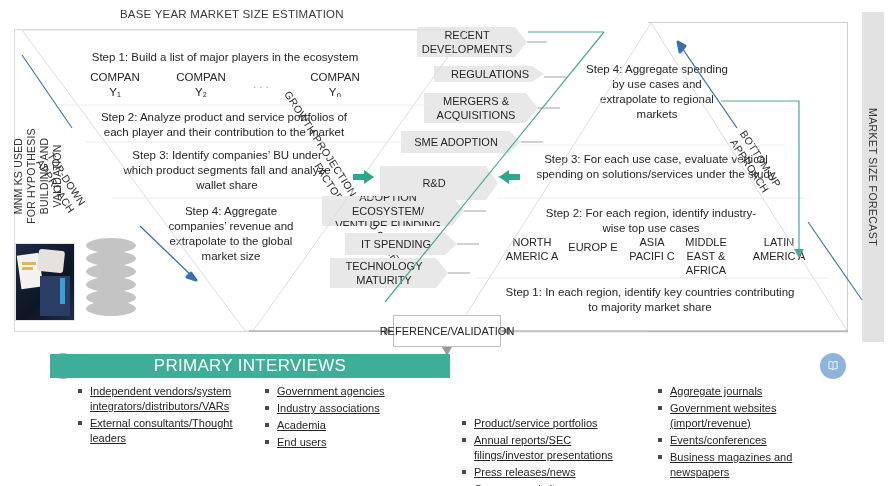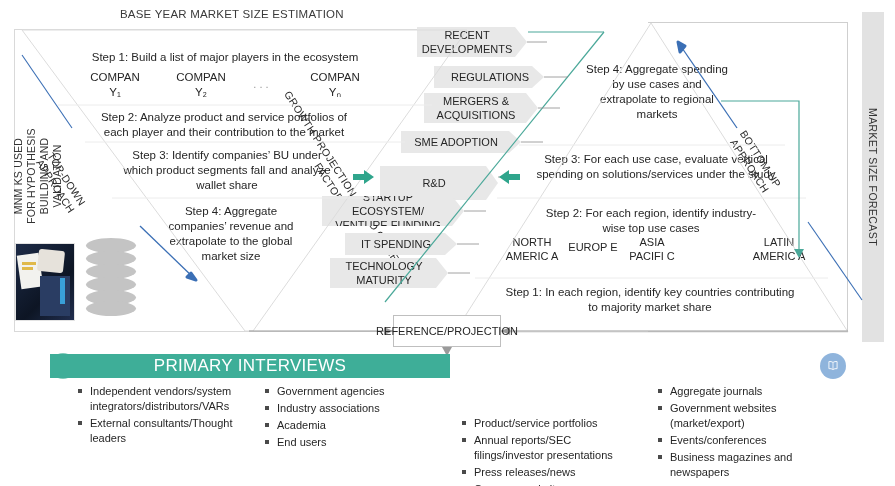--- a/index.html
+++ b/index.html
@@ -221,20 +221,21 @@
     position: absolute;
     font-size: 11px;
     line-height: 15px;
     color: #262626;
   }
   .bullets li {
     list-style: none;
     position: relative;
     padding-left: 12px;
     margin-bottom: 2px;
+    text-decoration: underline;
   }
   .bullets li::before {
     content: "";
     position: absolute;
     left: 0; top: 5px;
     width: 4px; height: 4px;
     background: #4a4a4a;
   }
   .bullets ul { margin: 0; padding: 0; }
 
@@ -308,51 +309,52 @@
     <div class="ph" style="left:0;top:0;width:60px;height:78px;background:linear-gradient(135deg,#1d2b47 0%,#0d1524 60%,#223052 100%);"></div>
     <div class="ph" style="left:3px;top:10px;width:22px;height:34px;background:#f2f2ee;transform:rotate(-8deg);"></div>
     <div class="ph" style="left:6px;top:18px;width:14px;height:3px;background:#e0b94a;"></div>
     <div class="ph" style="left:6px;top:23px;width:11px;height:3px;background:#e0b94a;"></div>
     <div class="ph" style="left:22px;top:6px;width:26px;height:22px;background:#e6e2db;border-radius:3px;transform:rotate(6deg);"></div>
     <div class="ph" style="left:24px;top:32px;width:30px;height:40px;background:#2a3d63;"></div>
     <div class="ph" style="left:44px;top:34px;width:5px;height:26px;background:#39a0d8;"></div>
   </div>
 
   <div class="abs chev" style="left:417px; top:27px; width:110px; height:30px;">RECENT DEVELOPMENTS</div>
-  <div class="abs chev" style="left:434px; top:66px; width:110px; height:22px;padding-left:20px;">REGULATIONS</div>
+  <div class="abs chev" style="left:434px; top:66px; width:110px; height:16px;padding-left:20px;">REGULATIONS</div>
   <div class="abs chev" style="left:424px; top:93px; width:114px; height:30px;">MERGERS &amp; ACQUISITIONS</div>
   <div class="abs chev" style="left:401px; top:131px; width:120px; height:22px;">SME ADOPTION</div>
   <div class="abs chev" style="left:380px; top:166px; width:118px; height:34px;">R&amp;D</div>
-  <div class="abs chev" style="left:322px; top:196px; width:142px; height:30px;">STARTUP ECOSYSTEM/ VENTURE FUNDING</div>
+  <div class="abs chev" style="left:322px; top:196px; width:142px; height:30px;">ADOPTION ECOSYSTEM/ VENTURE FUNDING</div>
   <div class="abs chev" style="left:345px; top:233px; width:112px; height:22px;">IT SPENDING</div>
   <div class="abs chev" style="left:330px; top:258px; width:118px; height:30px;">TECHNOLOGY MATURITY</div>
 
   <div class="abs" id="right-frame"></div>
 
   <div class="abs pyr-row" style="left:584px; top:62px; width:146px;">Step 4: Aggregate spending by use cases and extrapolate to regional markets</div>
   <div class="abs pyr-row" style="left:528px; top:152px; width:256px;">Step 3: For each use case, evaluate vertical spending on solutions/services under the study</div>
   <div class="abs pyr-row" style="left:540px; top:206px; width:222px;">Step 2: For each region, identify industry-wise top use cases</div>
 
   <div class="region" style="left:502px; top:235px;">NORTH AMERIC A</div>
   <div class="region" style="left:563px; top:240px;">EUROP E</div>
   <div class="region" style="left:622px; top:235px;">ASIA PACIFI C</div>
+  <div class="region" style="left:676px; top:235px;">MIDDLE EAST &amp; AFRICA</div>
   <div class="region" style="left:749px; top:235px;">LATIN AMERIC A</div>
 
   <div class="abs pyr-row" style="left:500px; top:285px; width:300px;">Step 1: In each region, identify key countries contributing to majority market share</div>
 
   <div class="abs" id="bottomup-label">
     <span class="ln">BOTTOM-UP</span>
     <span class="ln">APPROACH</span>
   </div>
 
   <div class="abs" id="right-sidebar">
     <span>MARKET SIZE FORECAST</span>
   </div>
 
-  <div class="abs" id="reference-box">REFERENCE/PROJECTION</div>
+  <div class="abs" id="reference-box">REFERENCE/VALIDATION</div>
 
   <svg class="overlay">
 
     <polygon points="22,30 467,30 253,331 245,331" fill="none" stroke="#dcdcdc" stroke-width="1"></polygon>
 
     <line x1="58" y1="105" x2="432" y2="105" stroke="#ececec" stroke-width="1"></line>
     <line x1="85" y1="142" x2="405" y2="142" stroke="#ececec" stroke-width="1"></line>
     <line x1="112" y1="198" x2="378" y2="198" stroke="#ececec" stroke-width="1"></line>
 
     <polygon points="651,23 848,332 455,332" fill="none" stroke="#dcdcdc" stroke-width="1"></polygon>
@@ -440,19 +442,19 @@
     <ul>
       <li>Product/service portfolios</li>
       <li>Annual reports/SEC filings/investor presentations</li>
       <li>Press releases/news</li>
       <li>Company websites</li>
     </ul>
   </div>
   <div class="bullets" style="left:658px; top:384px; width:175px;">
     <ul>
       <li>Aggregate journals</li>
-      <li>Government websites (market/export)</li>
+      <li>Government websites (import/revenue)</li>
       <li>Events/conferences</li>
       <li>Business magazines and newspapers</li>
     </ul>
   </div>
 
 </div>
 
 </body></html>

